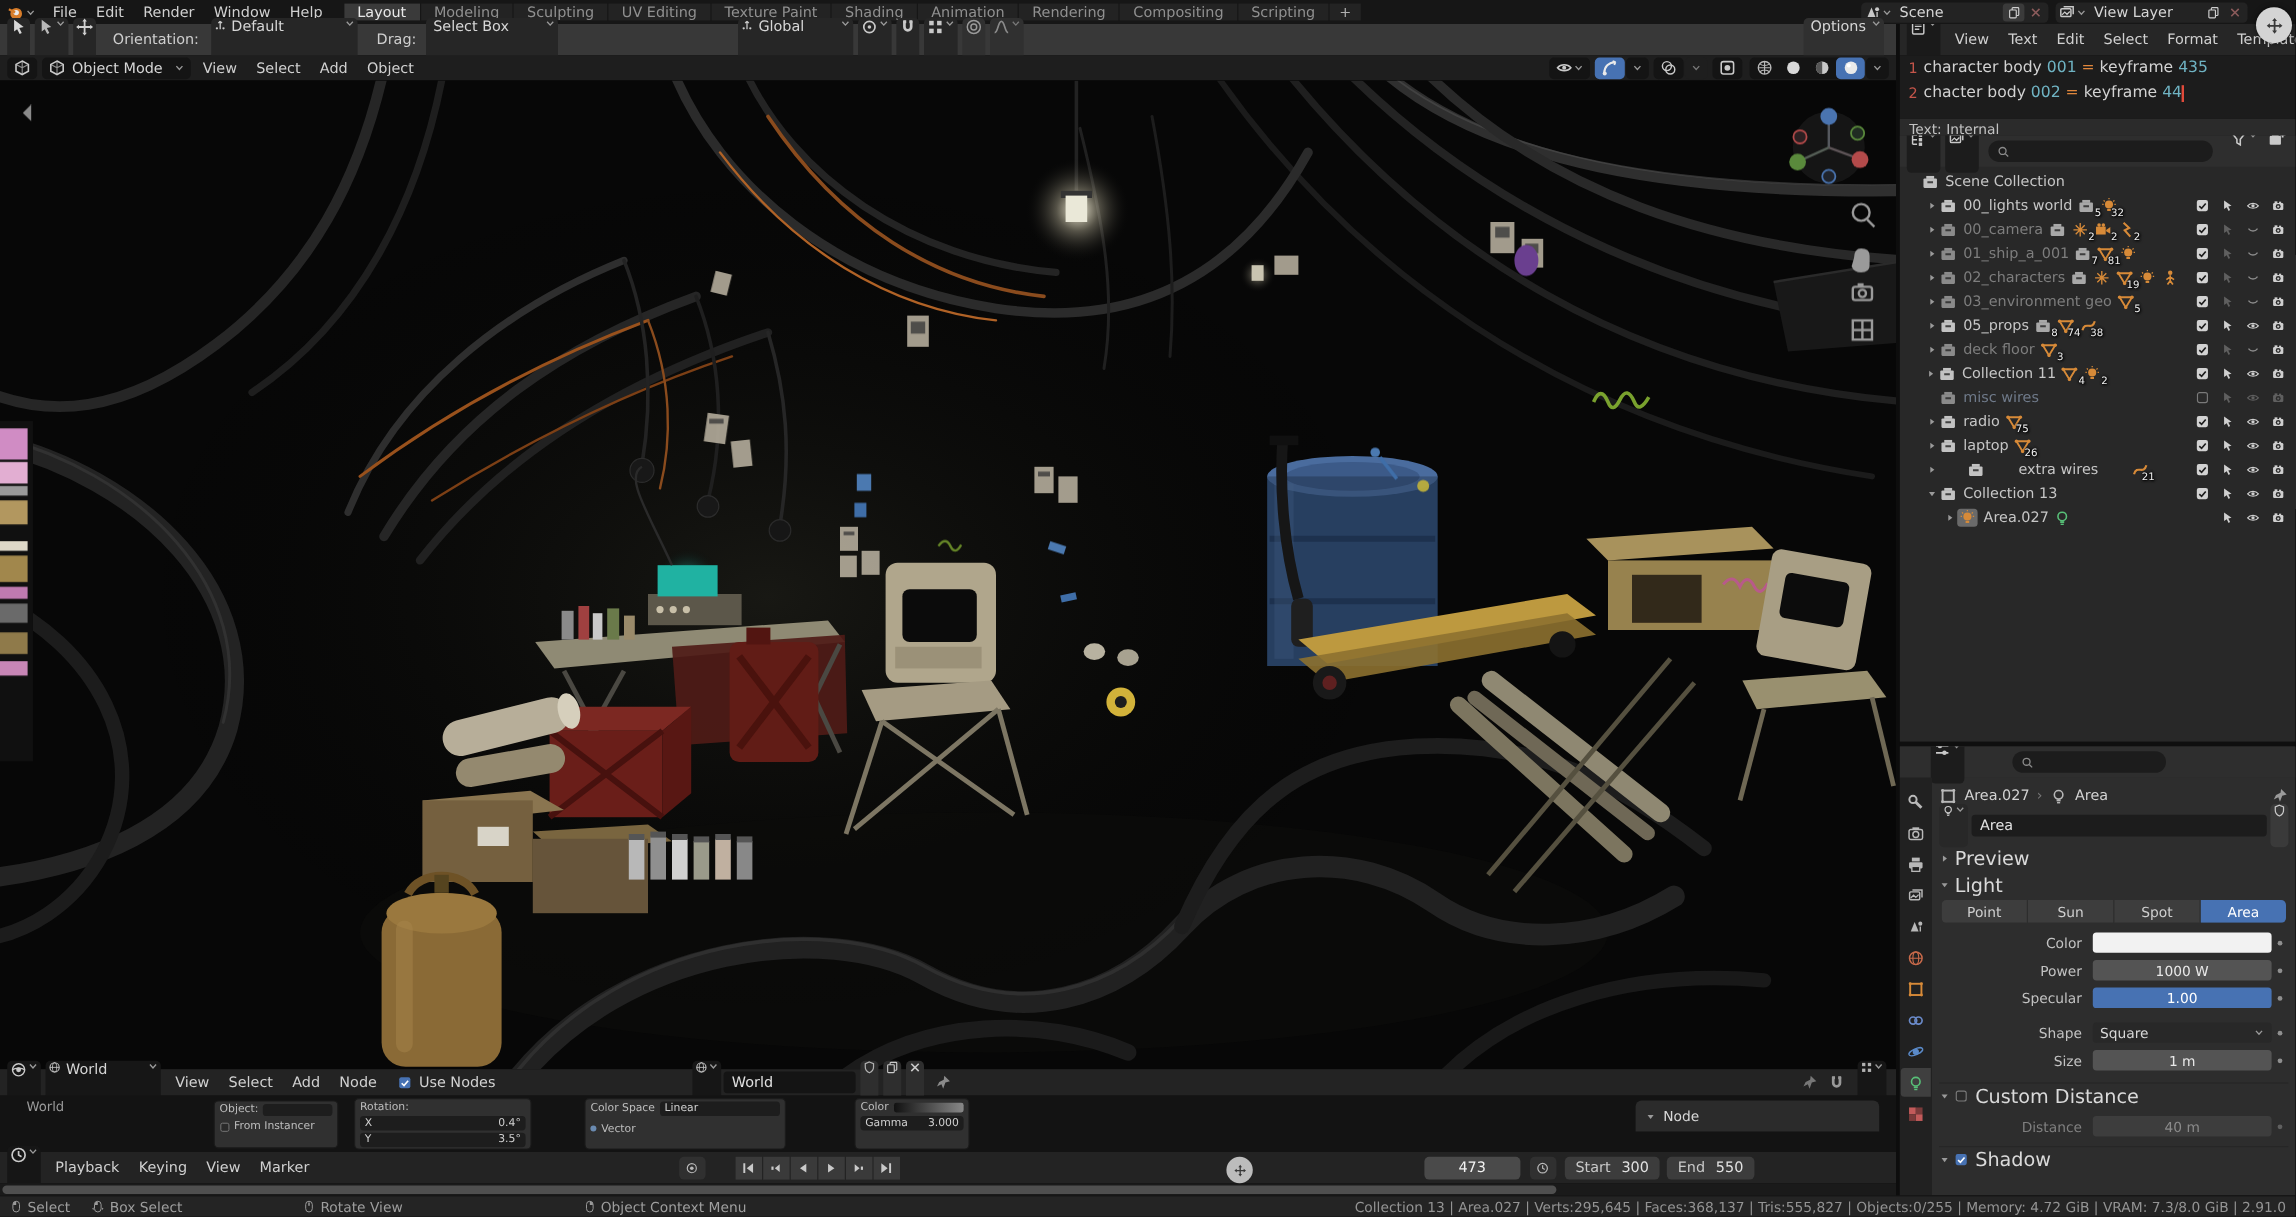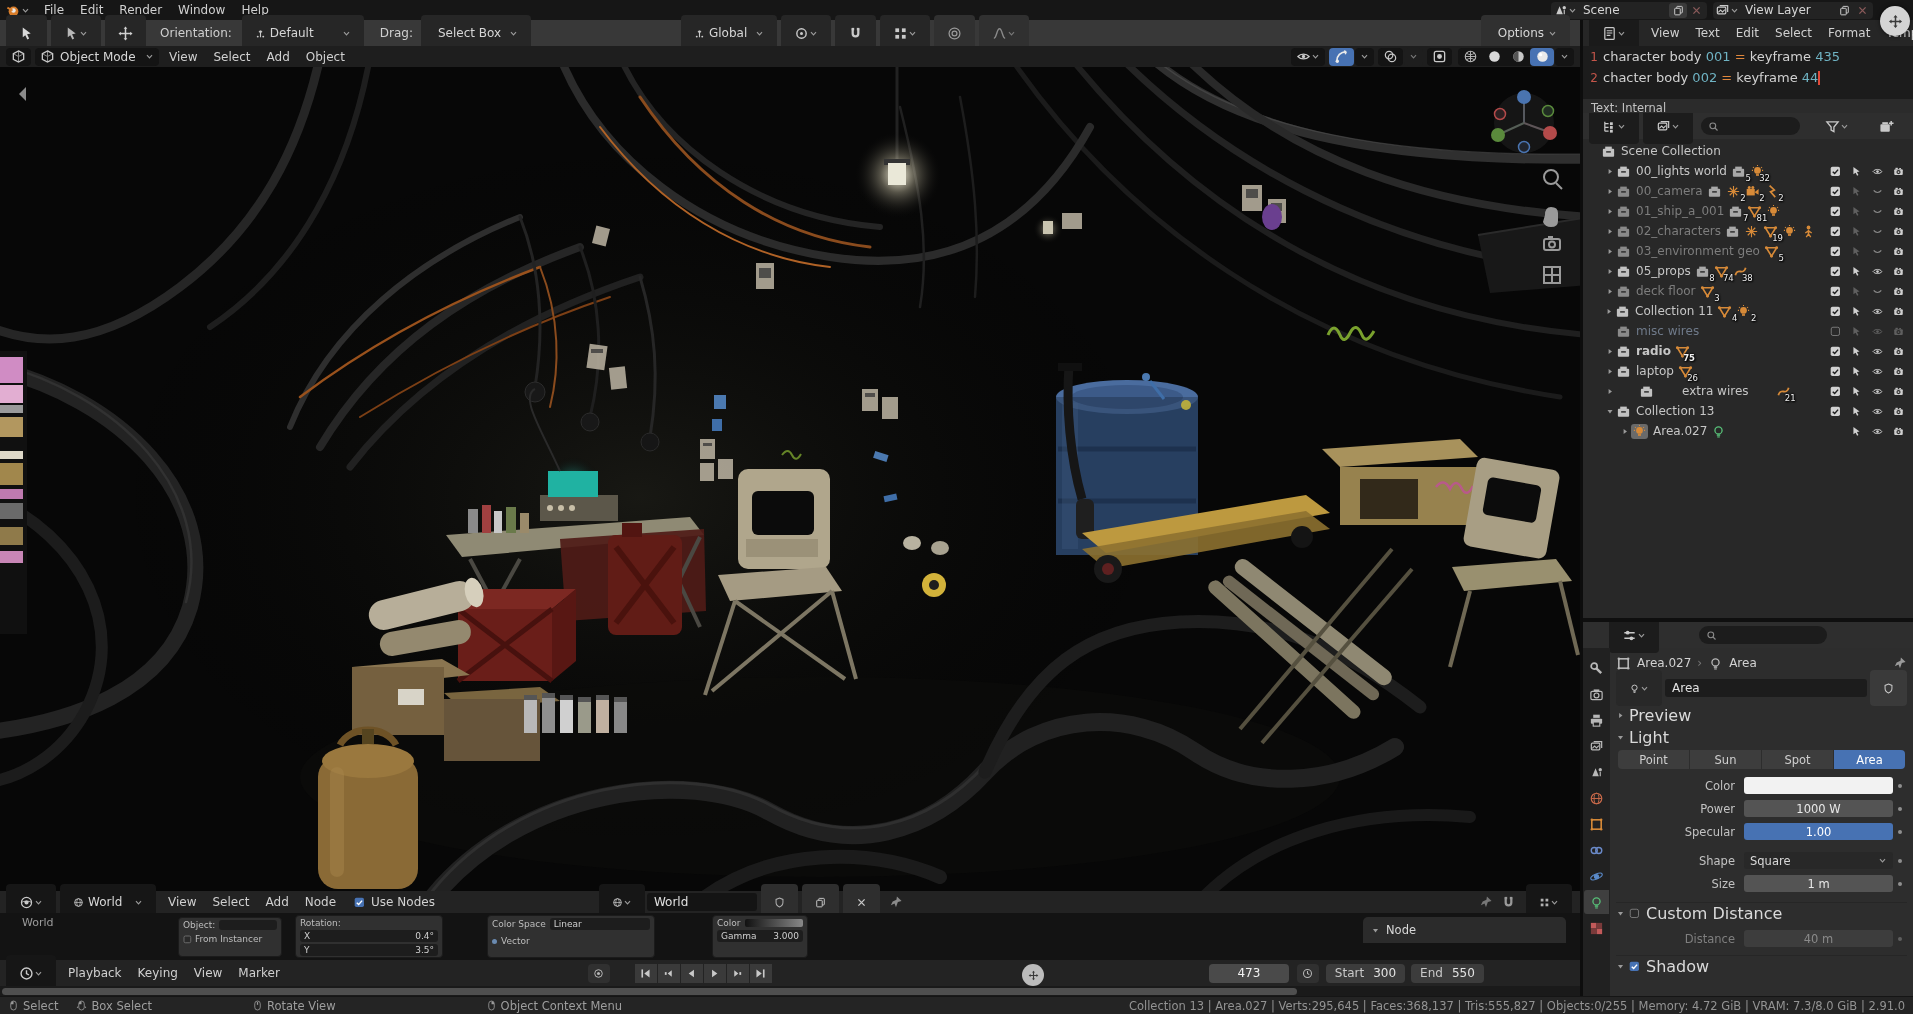--- a/index.html
+++ b/index.html
@@ -15,21 +15,21 @@
 
 #topbar{left:0;top:0;width:1913px;height:20px;background:#161616;display:flex;align-items:stretch}
 .wtab{padding:0 11px;display:flex;align-items:center;color:#909090;background:#232323;margin-right:1px;font-size:12px;white-space:nowrap}
 .wtab.active{background:#3a3a3a;color:#e8e8e8}
 .wtab.plus{color:#b0b0b0;padding:0 8px}
 .idblock{display:flex;align-items:center;background:#232323;border-radius:4px;height:17px;margin:1px 3px;padding:0 2px}
 .idblock .txt{padding:0 6px;color:#d5d5d5;font-size:12px;white-space:nowrap}
 .sqbtn{width:18px;height:15px;display:flex;align-items:center;justify-content:center;border-radius:3px}
 
 #toolbar{left:0;top:20px;width:1580px;height:26px;background:#383838;display:flex;align-items:center}
-.tbtn{background:#262626;border-radius:4px;height:36px;display:inline-flex;align-items:center;padding:0 13px;color:#d6d6d6;margin-left:4px}
+.tbtn{background:#262626;border-radius:4px;height:36px;display:inline-flex;padding:0 2px;color:#d6d6d6;margin-left:4px}
 .tbtn .lbl{padding:0 4px;font-size:12px;white-space:nowrap}
 .tlabel{color:#cfcfcf;font-size:12px;white-space:nowrap}
 #texted-header{left:1583px;top:20px;width:330px;height:26px;background:#262626;display:flex;align-items:center;overflow:hidden}
 
 #vp-header{left:0;top:46px;width:1580px;height:21px;background:#1e1e1e;display:flex;align-items:center}
 .vbtn{background:#141414;border-radius:4px;height:18px;display:inline-flex;align-items:center;padding:0 5px;color:#d6d6d6;margin-left:4px}
 .vbtn.on{background:#4772b3}
 .vgroup{display:flex;background:#141414;border-radius:4px;height:18px;align-items:center;margin-left:6px}
 .vgroup .seg{width:24px;height:18px;display:flex;align-items:center;justify-content:center;border-radius:4px}
 .vgroup .seg.on{background:#4772b3}
@@ -123,20 +123,33 @@
         </svg>
       </span>
     </div>
   <div id="topbar-menus" class="hrow" style="height:100%">
       <div class="menu-item">File</div>
       <div class="menu-item">Edit</div>
       <div class="menu-item">Render</div>
       <div class="menu-item">Window</div>
       <div class="menu-item">Help</div>
     </div>
+  <div id="workspace-tabs" class="hrow" style="height:100%;margin-left:10px">
+      <div class="wtab active">Layout</div>
+      <div class="wtab">Modeling</div>
+      <div class="wtab">Sculpting</div>
+      <div class="wtab">UV Editing</div>
+      <div class="wtab">Texture Paint</div>
+      <div class="wtab">Shading</div>
+      <div class="wtab">Animation</div>
+      <div class="wtab">Rendering</div>
+      <div class="wtab">Compositing</div>
+      <div class="wtab">Scripting</div>
+      <div class="wtab plus">+</div>
+    </div>
   <div class="hrow" style="margin-left:auto;height:100%">
     <div class="idblock">
       <span class="ic">
           <svg viewBox="0 0 16 16">
             <path d="M7 3.5 L10.5 12 H3.5 Z" fill="#c9c9c9"></path>
             <circle cx="12" cy="5" r="1.8" fill="#c9c9c9"></circle>
             <path d="M12 7.5 V12" stroke="#c9c9c9" stroke-width="1.2"></path>
           </svg>
         </span>
       <span class="ic xs">
@@ -1456,21 +1469,21 @@
                 <rect x="1.8" y="4.6" width="12.4" height="8.6" rx="1.5" fill="#5f5f5f"></rect>
                 <circle cx="8" cy="8.9" r="3" fill="#2b2b2b"></circle>
                 <circle cx="8" cy="8.9" r="1.4" fill="#5f5f5f"></circle>
                 <rect x="3.6" y="2.6" width="3.4" height="2" fill="#5f5f5f"></rect>
                 <rect x="9" y="3" width="2.6" height="1.6" fill="#5f5f5f"></rect>
               </svg>
             </span>
           </span>
         </div>
       </div>
-      <div class="orow" style="padding-left: 21px; font-weight: bold;">
+      <div class="orow" style="padding-left: 21px;">
         <span class="ic xs" style="width: 12px;">
           <svg viewBox="0 0 16 16">
             <path d="M5.5 3.5 L11.5 8 L5.5 12.5 Z" fill="#9a9a9a"></path>
           </svg>
         </span>
         <span class="ic">
           <svg viewBox="0 0 16 16">
             <rect x="2" y="5" width="12" height="8.5" rx="1" fill="#c2c2c2"></rect>
             <rect x="4.5" y="2.8" width="7" height="2.6" fill="#c2c2c2"></rect>
             <rect x="5.5" y="7.5" width="5" height="1.8" fill="#2b2b2b" opacity=".85"></rect>

